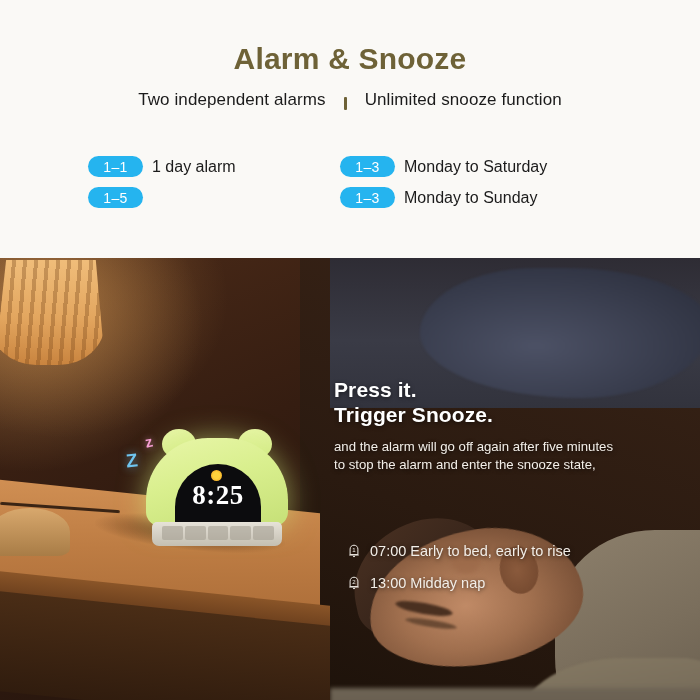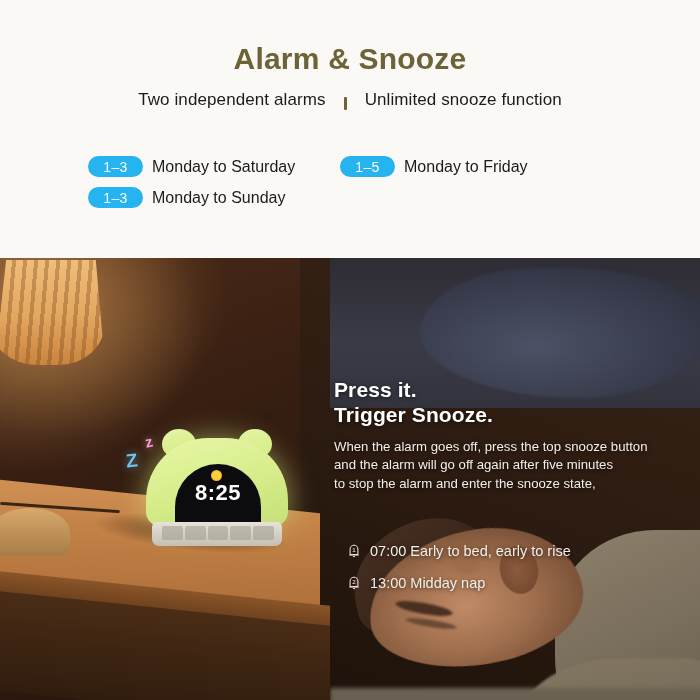--- a/index.html
+++ b/index.html
@@ -196,22 +196,22 @@
   .ear-l { left:16px; }
   .ear-r { left:92px; }
   .dev-screen {
     position:absolute; left:29px; top:26px; width:86px; height:62px;
     background:#0c0c0e;
     border-radius:43px 43px 4px 4px;
   }
   .dev-time {
     position:absolute; left:0; top:18px; width:86px;
     text-align:center;
-    font-family:Liberation Sans, sans-serif;
-    font-size:22px; font-weight:bold; color:#ffffff;
+    font-family:Liberation Serif, serif;
+    font-size:27px; font-weight:bold; color:#ffffff;
     letter-spacing:.5px; line-height:1;
   }
   .dev-sun {
     position:absolute; left:36px; top:6px; width:11px; height:11px;
     border-radius:50%;
     background:radial-gradient(circle,#ffd23c 40%,#f29b1d 100%);
   }
   .dev-base {
     position:absolute; left:6px; top:84px; width:130px; height:24px;
     background:linear-gradient(180deg,#e6e2d8 0%,#c4bfb2 100%);
@@ -274,29 +274,32 @@
     <div class="title">Alarm &amp; Snooze</div>
 
     <div class="subtitle-row">
       <span class="subtitle">Two independent alarms</span>
       <span class="sub-divider"></span>
       <span class="subtitle">Unlimited snooze function</span>
     </div>
 
     <div class="badge-grid">
 
+      <div class="badge-item">
+        <span class="pill">1–1</span>
+        <span class="badge-label">1 day alarm</span>
+      </div>
 
       <div class="badge-item">
         <span class="pill">1–3</span>
         <span class="badge-label">Monday to Saturday</span>
       </div>
 
       <div class="badge-item">
         <span class="pill">1–5</span>
-        <span class="badge-label">Monday to Friday</span>
       </div>
 
       <div class="badge-item">
         <span class="pill">1–3</span>
         <span class="badge-label">Monday to Sunday</span>
       </div>
 
     </div>
   </div>
 
@@ -351,21 +354,20 @@
       <div class="zz2">Z</div>
 
     </div>
 
     <div class="overlay">
       <div class="headline">
         <div>Press it.</div>
         <div>Trigger Snooze.</div>
       </div>
       <div class="body-copy">
-        <div>When the alarm goes off, press the top snooze button</div>
         <div>and the alarm will go off again after five minutes</div>
         <div>to stop the alarm and enter the snooze state,</div>
       </div>
     </div>
 
     <div class="alarm-list">
 
       <div class="alarm-row">
         <span class="bell-icon">
           <svg width="16" height="16" viewBox="0 0 16 16">

